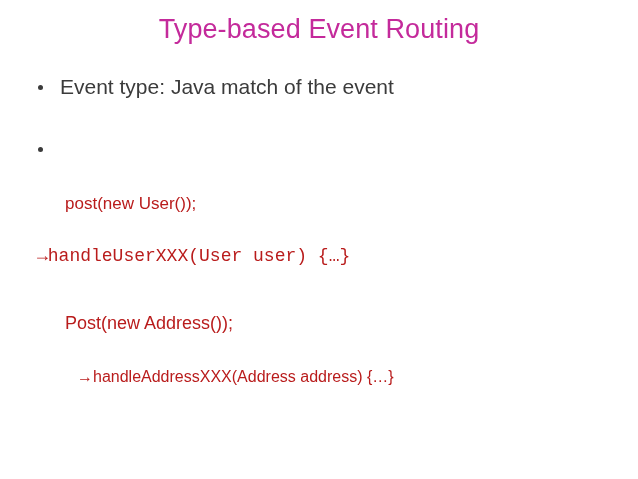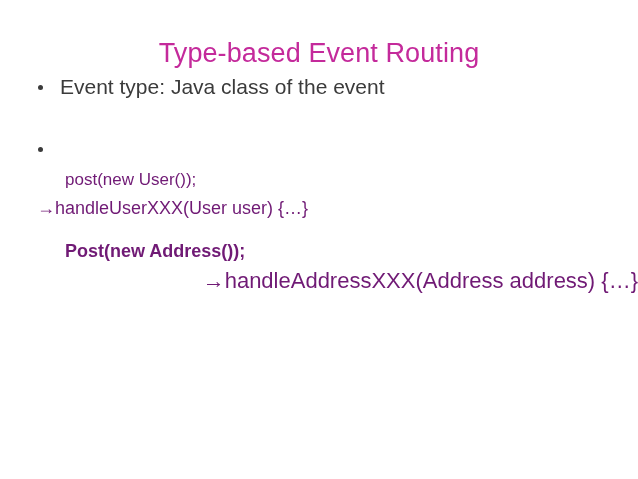--- a/index.html
+++ b/index.html
@@ -19,21 +19,21 @@
     position: relative;
     width: 638px;
     height: 479px;
     background: #ffffff;
   }
 
   
   .slide-title {
     position: absolute;
     left: 0;
-    top: 36px;
+    top: 12px;
     width: 638px;
     text-align: center;
     font-size: 27px;
     line-height: 34px;
     font-weight: 400;
     color: #c42a9b;
     letter-spacing: 0.1px;
     white-space: nowrap;
   }
 
@@ -63,40 +63,41 @@
     background: #3b3b3b;
   }
 
   .gap-1 { height: 32px; }
   .gap-2 { height: 31px; }
   .gap-3 { height: 14px; }
 
   .code-line {
     font-size: 17px;
     line-height: 29px;
-    color: #701a75;
+    color: #b91c1c;
     white-space: nowrap;
+    margin-top: 24px;
   }
   .code-indent-1 { padding-left: 65px; }
-  .code-indent-0 { padding-left: 37px; font-size: 18px; }
-  .code-indent-2 { padding-left: 65px; font-size: 18px; font-weight: bold; }
-  .code-indent-3 { padding-left: 100px; font-size: 22px; text-align: right; }
+  .code-indent-0 { padding-left: 37px; font-size: 18px; font-family: Liberation Mono, monospace; }
+  .code-indent-2 { padding-left: 65px; font-size: 18px; }
+  .code-indent-3 { padding-left: 77px; font-size: 16px; }
 </style>
 </head>
 <body>
 
 <div class="slide">
 
   <div class="slide-title">Type-based Event Routing</div>
 
   <div class="body">
 
     <div class="bullet-row">
       <span class="dot"></span>
-      <span>Event type: Java class of the event</span>
+      <span>Event type: Java match of the event</span>
     </div>
 
     <div class="gap-1"></div>
 
     <div class="bullet-row">
       <span class="dot"></span>
     </div>
 
     <div class="gap-2"></div>
 

